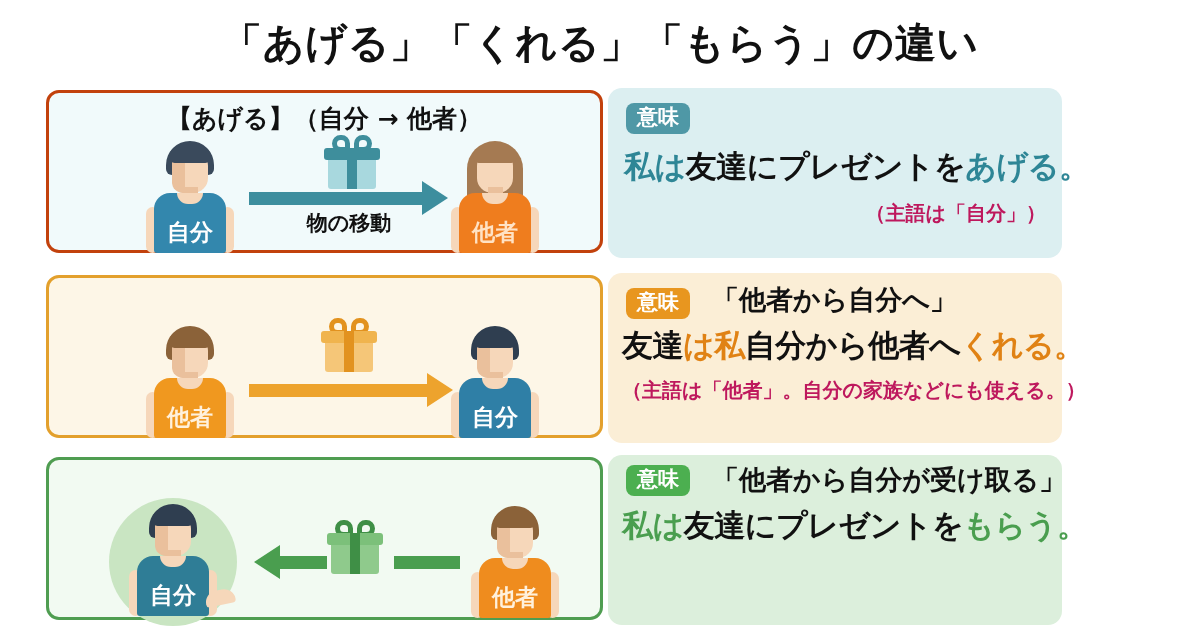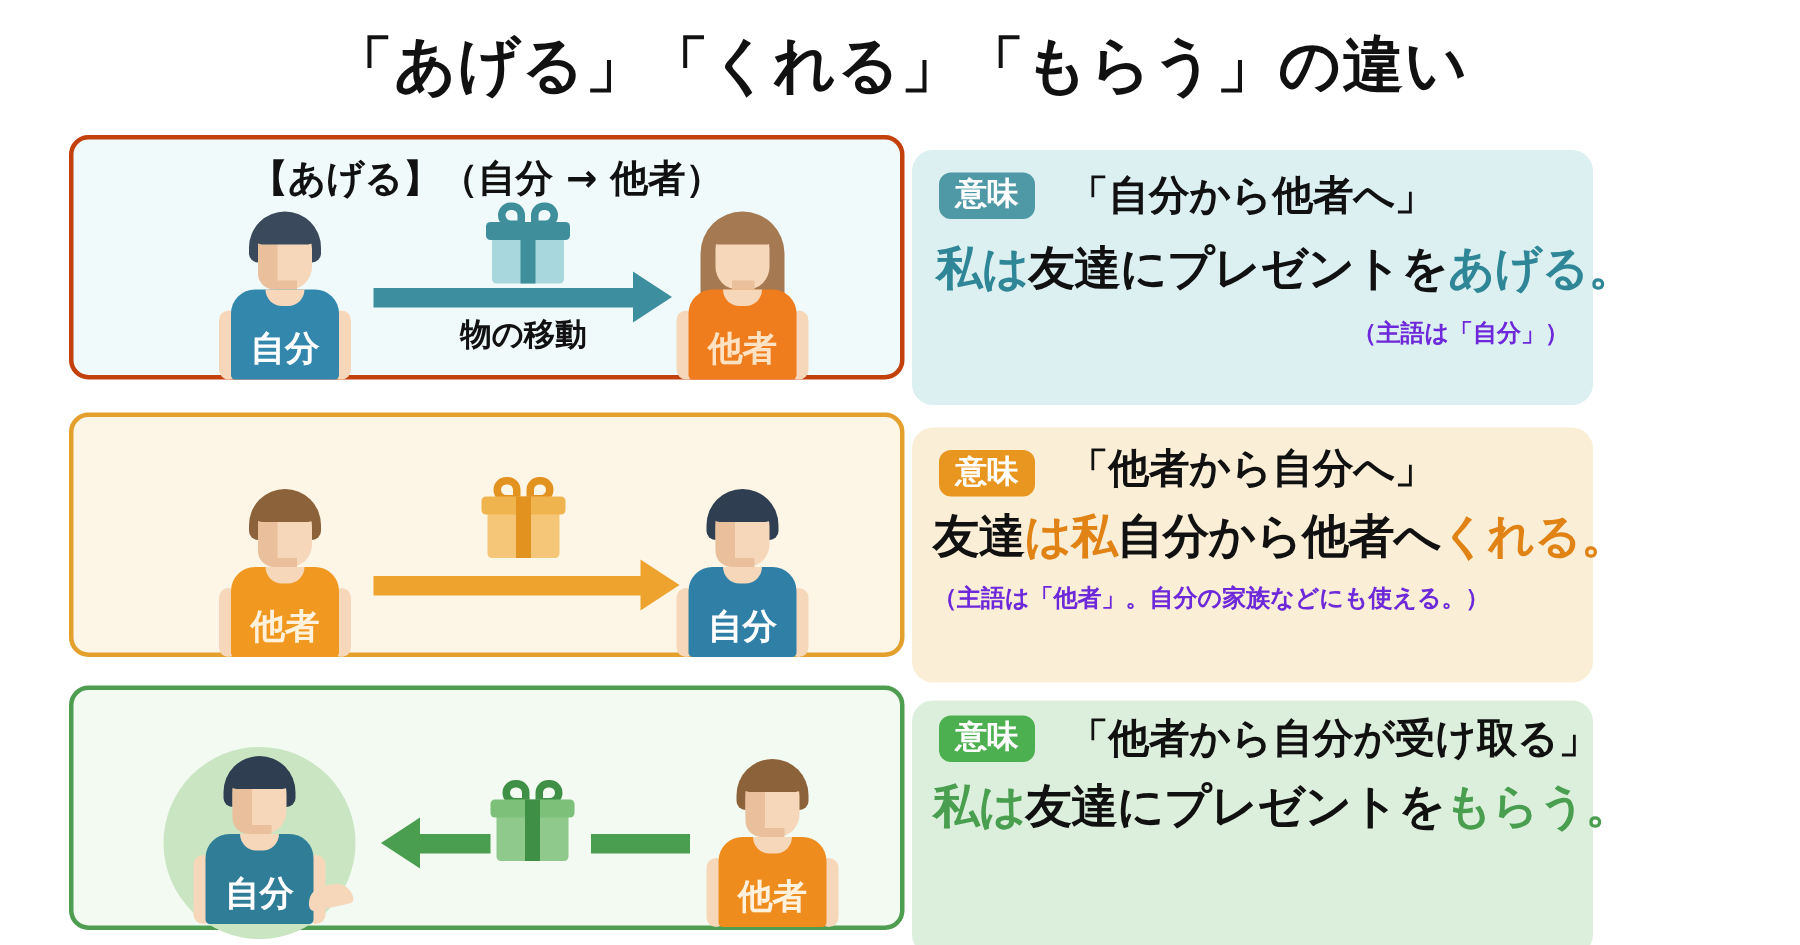--- a/index.html
+++ b/index.html
@@ -19,21 +19,21 @@
     letter-spacing: 0.5px; white-space: nowrap;
   }
 
   
   .row { position: absolute; left: 0; width: 1200px; height: 170px; }
   #row0 { top: 88px; }
   #row1 { top: 273px; }
   #row2 { top: 455px; }
 
   .panel {
-    position: absolute; left: 608px; top: 12px; width: 454px; height: 170px;
+    position: absolute; left: 608px; top: 0; width: 454px; height: 170px;
     border-radius: 14px;
     padding-left: 20px;
   }
   #row0 .panel { background: #dceff1; }
   #row1 .panel { background: #fbeed6; }
   #row2 .panel { background: #dcefdc; }
 
   .card {
     position: absolute; left: 46px; top: 2px; width: 557px; height: 163px;
     border-radius: 13px; border: 3px solid #c2410c; background: #f1fafb;
@@ -149,41 +149,40 @@
     position: absolute; left: 104px; top: 12px;
     font-size: 27px; font-weight: bold; color: #111; white-space: nowrap;
   }
   .sentence {
     position: absolute; left: 16px; top: 58px; width: 520px;
     font-size: 31px; font-weight: bold; color: #111;
     white-space: nowrap; letter-spacing: -0.5px;
   }
   .note {
     position: absolute; right: 16px; top: 112px;
-    font-size: 16px; font-weight: bold; color: #6d28d9; white-space: nowrap;
+    font-size: 20px; font-weight: bold; color: #be185d; white-space: nowrap;
   }
   #row1 .meaning { top: 9px; }
   #row1 .sentence { top: 52px; left: 14px; }
   #row1 .note { top: 104px; left: 14px; right: auto; }
   #row2 .badge { top: 10px; }
   #row2 .meaning { top: 7px; }
   #row2 .sentence { top: 50px; left: 14px; }
   #row2 .note { top: 100px; left: 14px; right: auto; }
 </style>
 </head>
 <body>
 
 <div id="page">
 
   <div class="title">「あげる」「くれる」「もらう」の違い</div>
 
   <div class="row" id="row0">
     <div class="panel">
       <div class="badge">意味</div>
-      <div class="meaning">「自分から他者へ」</div>
       <div class="sentence"><span style="color: rgb(46, 134, 150);">私は</span><span style="color: rgb(17, 17, 17);">友達にプレゼントを</span><span style="color: rgb(46, 134, 150);">あげる。</span></div>
       <div class="note">（主語は「自分」）</div>
     </div>
     <div class="card">
       <div class="card-head">【あげる】（自分 → 他者）</div>
       <div class="scene">
 
         <div class="fig" style="left:95px; top:0px;">
           <div class="hair" style="background:#3a4a5c;"></div>
           <div class="head"></div>

